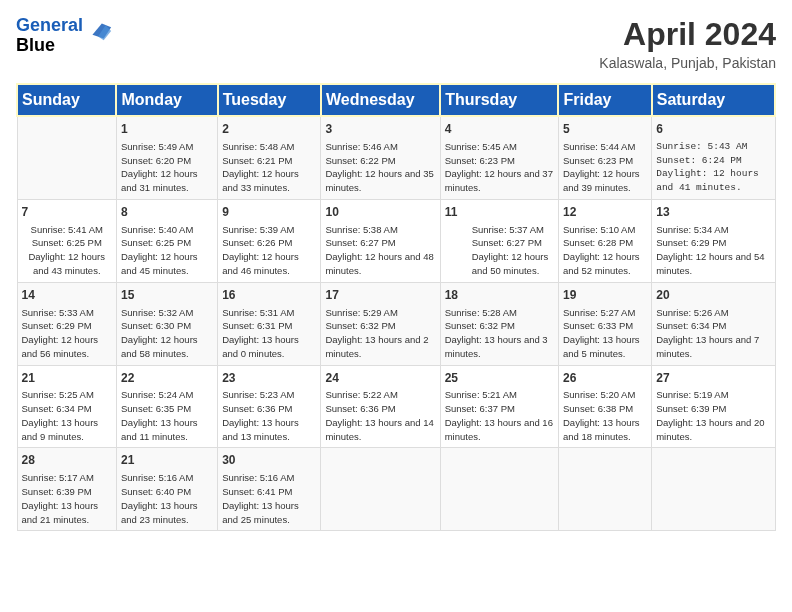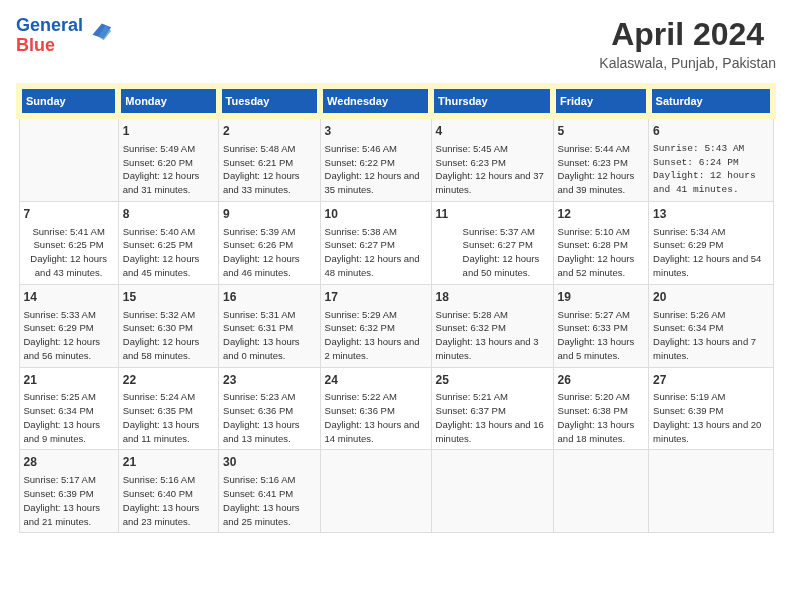--- a/index.html
+++ b/index.html
@@ -34,42 +34,41 @@
       height: 28px;
       margin-left: 2px;
     }
     .title-block {
       text-align: right;
     }
     .month-title {
       font-size: 32px;
       font-weight: bold;
       color: #333;
-      text-align: center;
     }
     .subtitle {
       font-size: 14px;
       color: #555;
       margin-top: 2px;
     }
     table {
       width: 100%;
       border-collapse: collapse;
       font-size: 10.5px;
     }
     thead tr {
       background: #1a5eb8;
       color: #fff;
     }
     thead th {
       padding: 6px 4px;
       text-align: left;
       font-weight: bold;
-      font-size: 11px;
-      border: 6px solid #fef9c3;
+      font-size: 16px;
+      border: 2px solid #fef9c3;
     }
     tbody tr {
       border-bottom: 1px solid #ccc;
     }
     tbody td {
       vertical-align: top;
       padding: 4px 4px;
       border: 1px solid #ddd;
       color: #333;
       line-height: 1.4;
@@ -95,21 +94,21 @@
   </style>
 </head>
 <body>
 
 <div class="header">
   <div class="logo">
     <div>
       <div style="display:flex;align-items:flex-start;">
         <div class="logo-text">
           <span>General</span><br>
-          <span style="color:#ef4444;">Blue</span>
+          <span style="color:#000000;">Blue</span>
         </div>
         <svg class="logo-icon" viewBox="0 0 30 30" xmlns="http://www.w3.org/2000/svg">
           <polygon points="8,20 18,8 28,12 20,24" fill="#1a5eb8" opacity="0.85"></polygon>
           <polygon points="14,22 22,10 28,16 20,26" fill="#4a90d9" opacity="0.7"></polygon>
         </svg>
       </div>
     </div>
   </div>
   <div class="title-block">
     <div class="month-title">April 2024</div>

